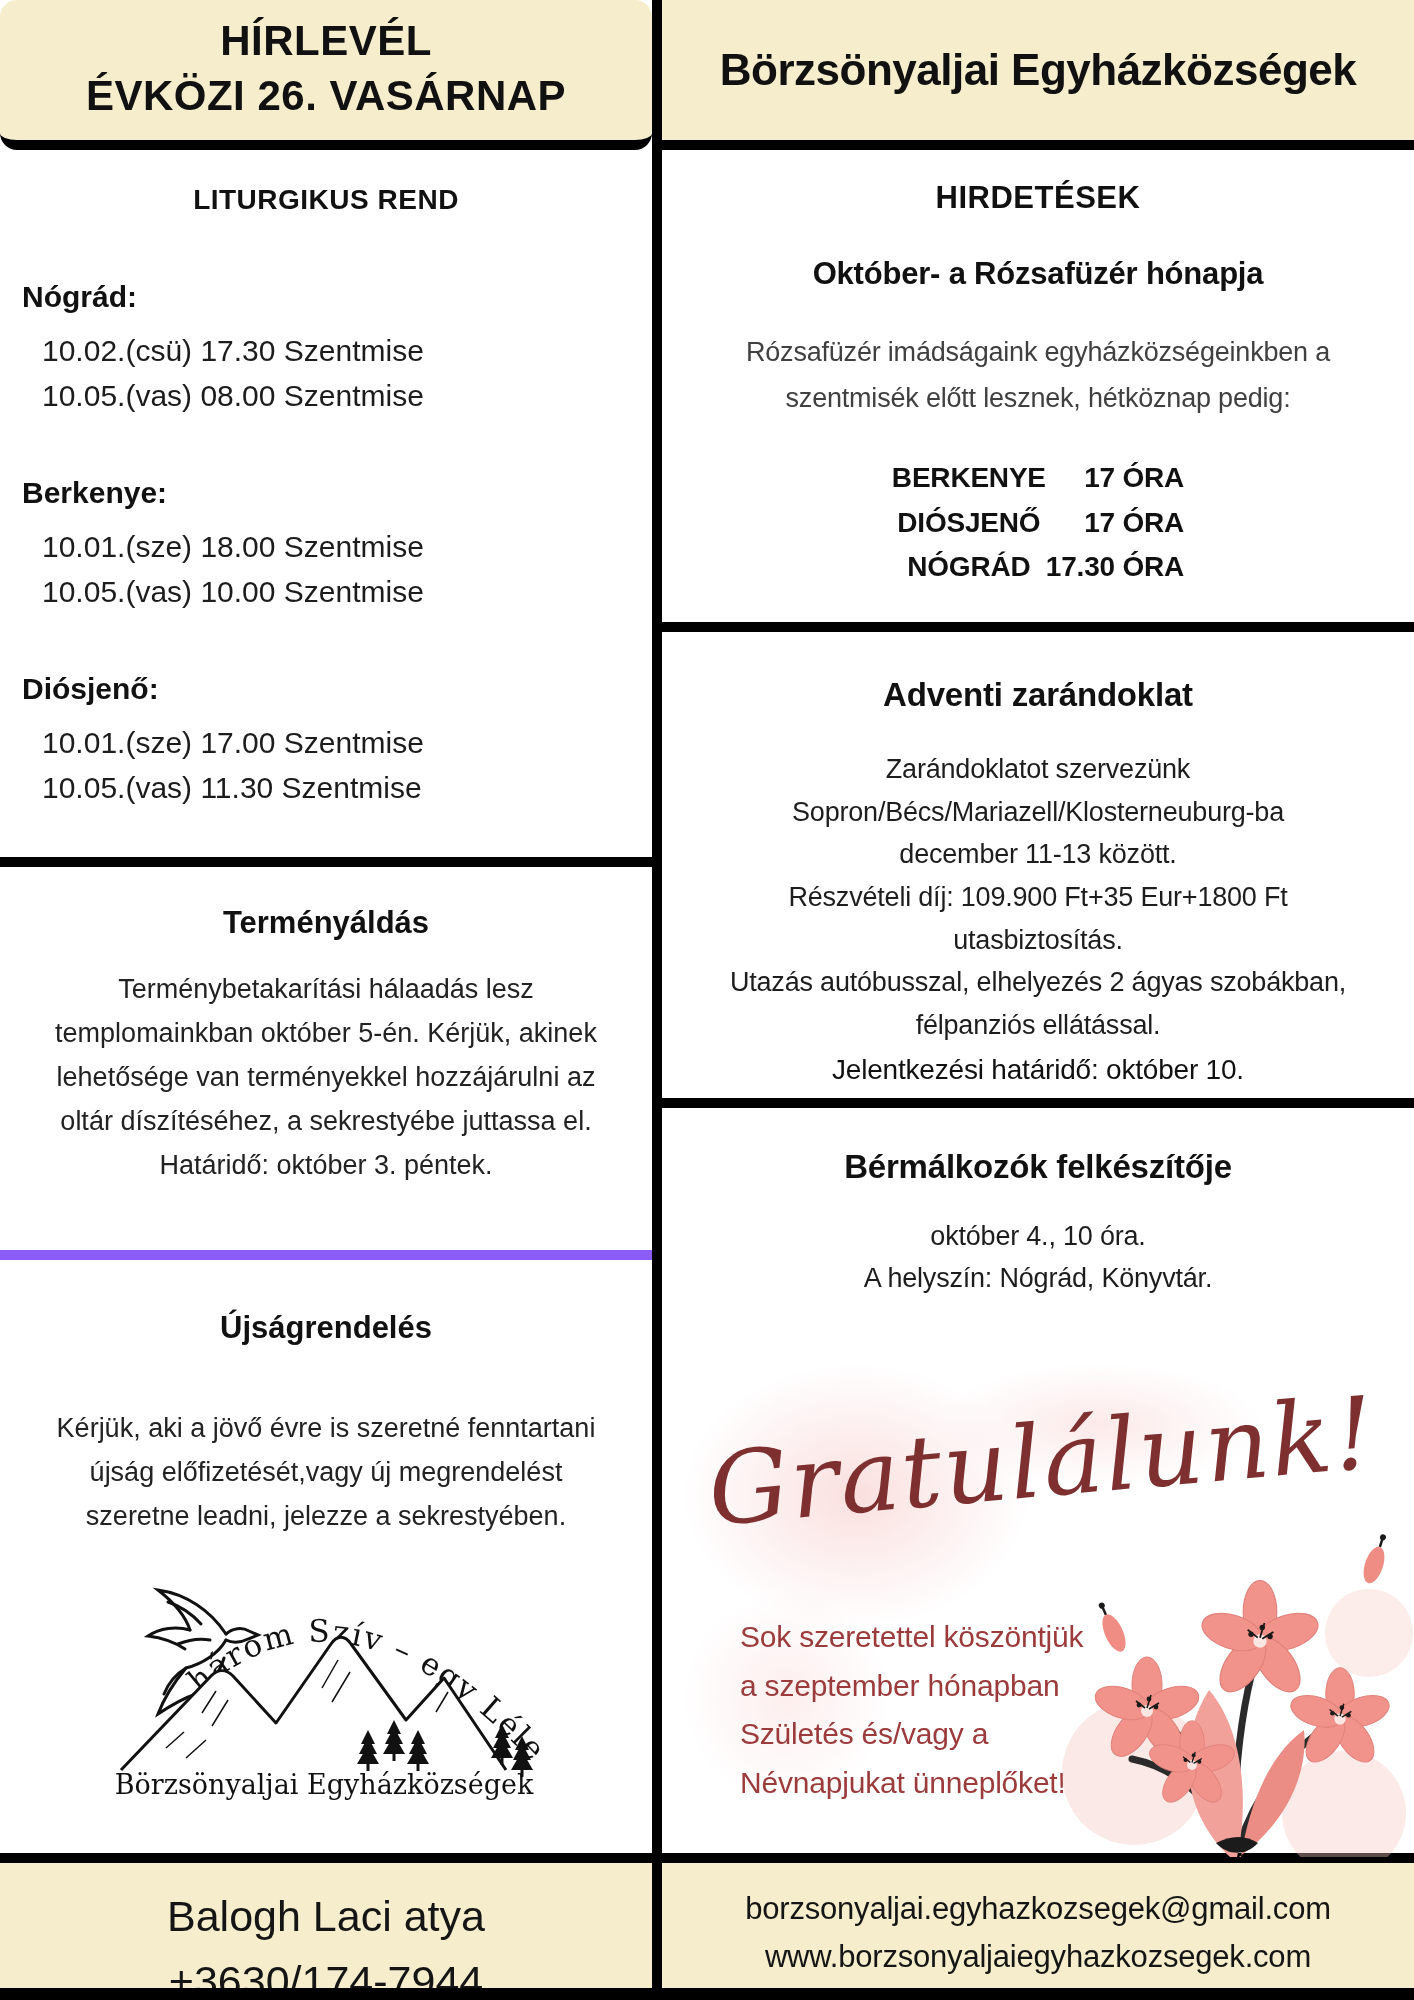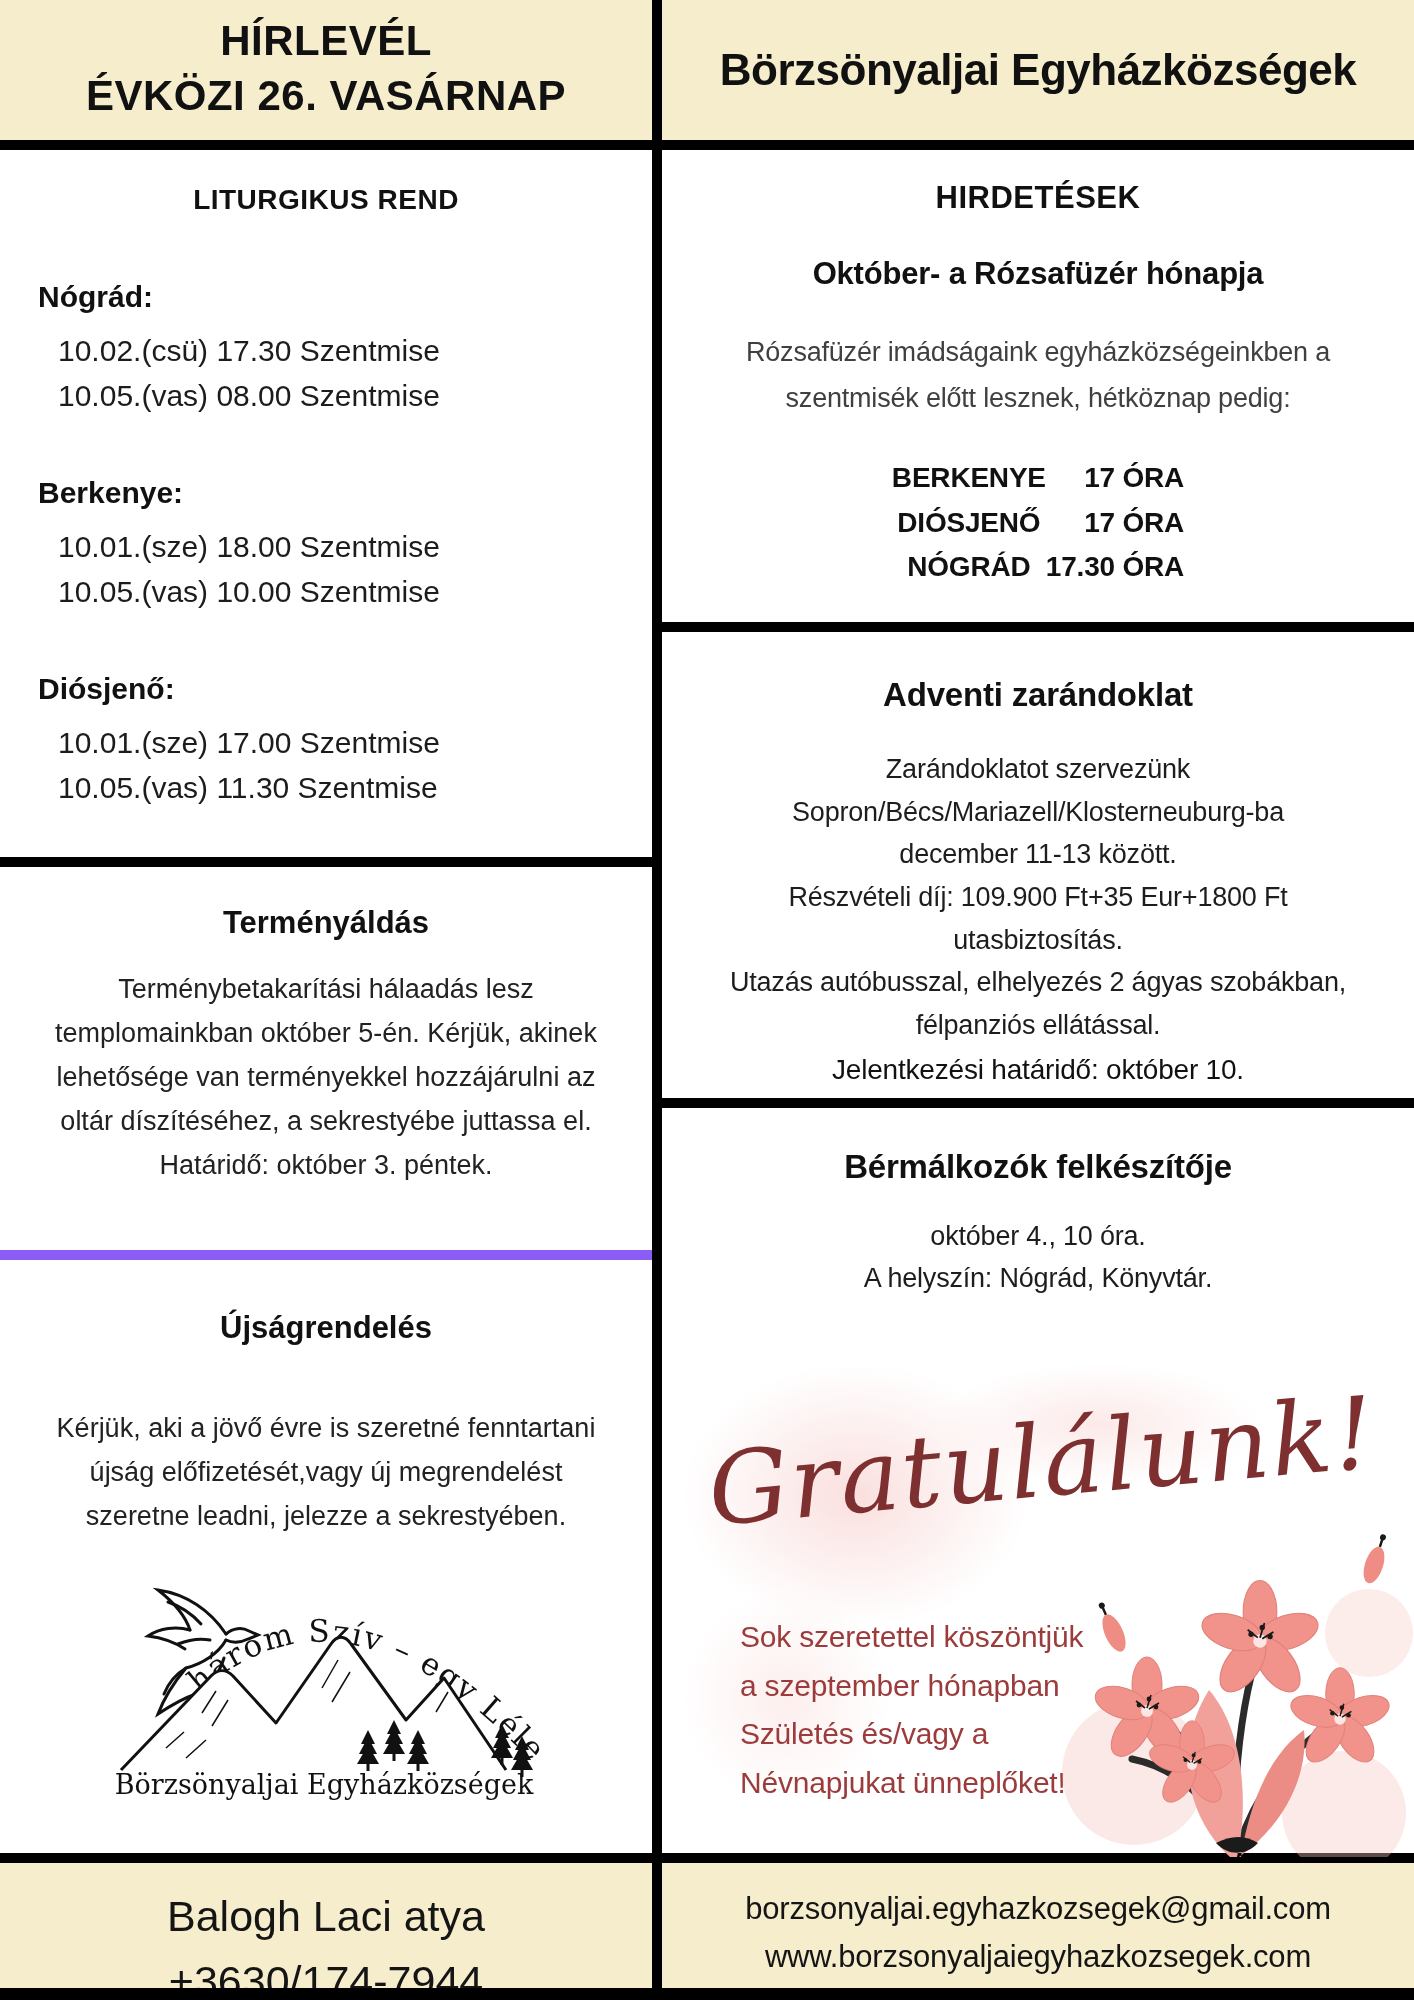--- a/index.html
+++ b/index.html
@@ -12,32 +12,32 @@
     overflow:hidden;
   }
   .col-left{ width:652px; display:flex; flex-direction:column; }
   .vdivider{ width:10px; background:#000; }
   .col-right{ flex:1; display:flex; flex-direction:column; }
 
   
   .head-left{
     height:150px; background:#f5edcc; border-bottom:10px solid #000;
     text-align:center; padding-top:14px;
-    font-weight:bold; font-size:42px; line-height:1.3; letter-spacing:.5px;
+    font-weight:bold; font-size:42px; line-height:1.3; letter-spacing:.5px;border-radius:17px;
   }
   .head-right{
     height:150px; background:#f5edcc; border-bottom:10px solid #000;
     display:flex; align-items:center; justify-content:center;
     font-weight:bold; font-size:44px; letter-spacing:-.5px; padding:0 8px;
   }
 
   
   .sec-liturgy{ height:717px; border-bottom:10px solid #000; padding-top:34px; }
   .sec-liturgy h2{ text-align:center; font-size:28px; letter-spacing:.5px; }
-  .loc{ margin-left:38px; }
+  .loc{ margin-left:22px; }
   .loc-first{ margin-top:64px; }
   .loc + .loc{ margin-top:58px; }
   .loc h3{ font-size:30px; margin-bottom:14px; }
   .loc .time{ font-size:30px; line-height:1.5; padding-left:20px; color:#1c1c1c; }
 
   .sec-termeny{ height:393px; border-bottom:10px solid #8b5cf6; padding-top:38px; text-align:center; }
   .sec-termeny h2{ font-size:31px; margin-bottom:26px; }
   .sec-termeny p, .sec-termeny .deadline{ font-size:27px; line-height:1.63; padding:0 40px; color:#222; }
 
   .sec-ujsag{ height:593px; padding-top:50px; text-align:center; }

